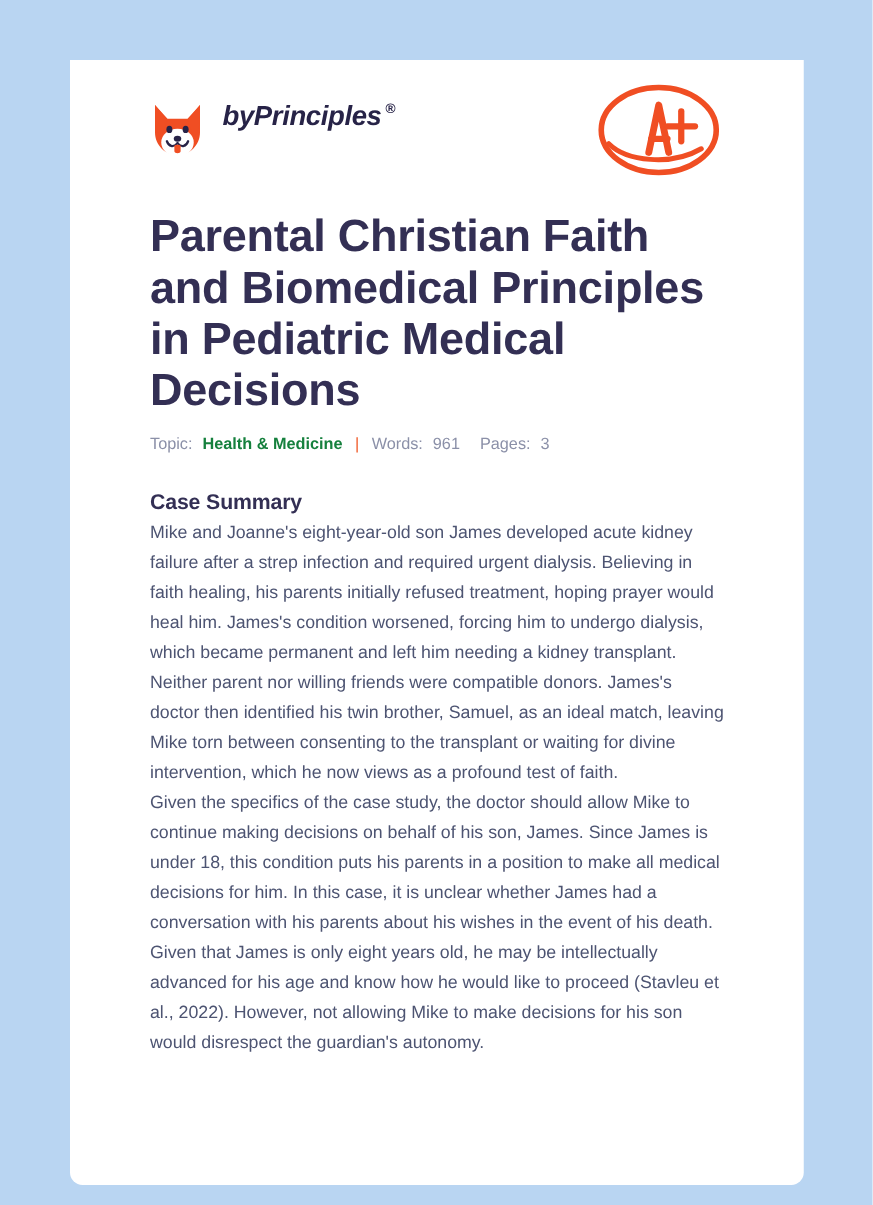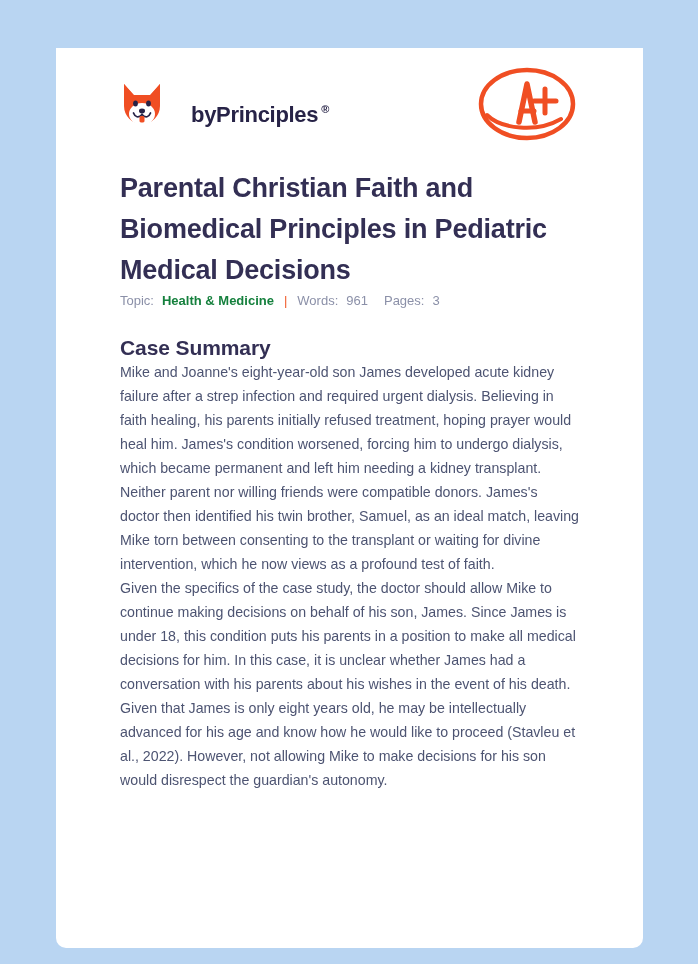--- a/index.html
+++ b/index.html
@@ -37,22 +37,23 @@
   .doc-header {
     display: flex;
     align-items: center;
     justify-content: space-between;
     height: 104px;
     padding-top: 4px;
   }
 
   .brand-block {
     display: flex;
-    align-items: flex-end;
-    gap: 27px;
+    align-items: flex-start;
+    gap: 14px;
+    font-style: italic;
   }
 
   .corgi-mark {
     width: 44px;
     height: 48px;
     flex: 0 0 auto;
     display: block;
   }
 
   .brand-wordmark {
@@ -76,30 +77,30 @@
   .grade-badge {
     width: 104px;
     height: 82px;
     flex: 0 0 auto;
     display: block;
   }
 
   
   .doc-title {
     margin: 12px 0 0 0;
-    font-size: 27px;
+    font-size: 36px;
     line-height: 41px;
     font-weight: 700;
     color: #332f54;
     letter-spacing: -0.2px;
   }
 
   
   .meta-row {
-    margin-top: 2px;
+    margin-top: 15px;
     font-size: 13px;
     color: #8b90a8;
     display: flex;
     align-items: baseline;
     flex-wrap: wrap;
     white-space: pre;
   }
   .meta-label { color: #8b90a8; }
   .meta-value-strong {
     color: #15803d;
@@ -107,21 +108,21 @@
   }
   .meta-sep {
     color: #f05a28;
     margin: 0 10px;
   }
   .meta-gap { display: inline-block; width: 8px; }
 
   
   .section-heading {
     margin: 28px 0 0 0;
-    font-size: 21px;
+    font-size: 17px;
     line-height: 24px;
     font-weight: 700;
     color: #332f54;
     letter-spacing: -0.1px;
   }
 
   .body-paragraph {
     margin: 0 0 0 0;
     font-size: 14.2px;
     line-height: 24px;

